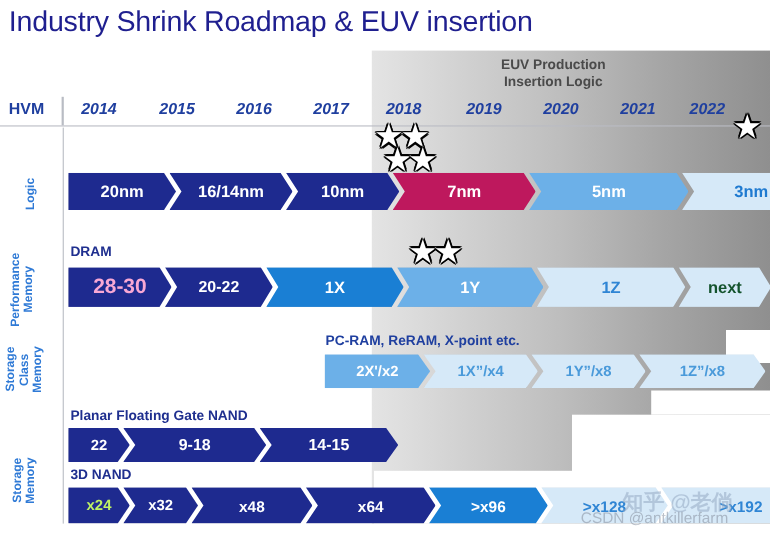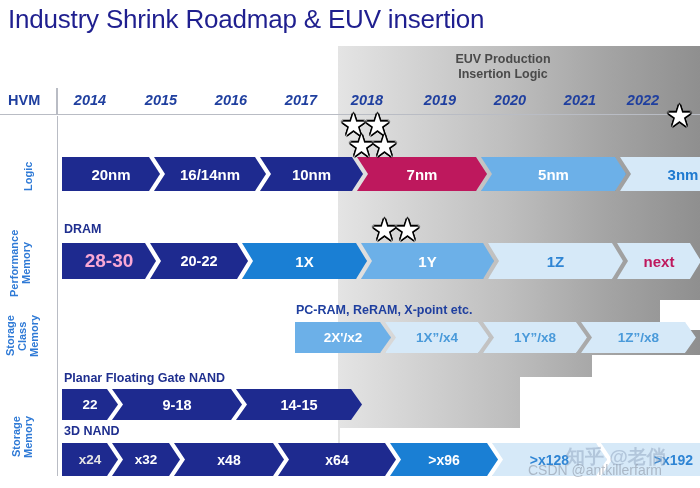--- a/index.html
+++ b/index.html
@@ -178,21 +178,21 @@
   <div class="seg mid" style="left:180px; width:125px; background:#1a7fd4;">
       <span style="color:#ffffff; font-size:15px;">1X</span>
     </div>
   <div class="seg mid" style="left:299px; width:133px; background:#6cb0e8;">
       <span style="color:#ffffff; font-size:15px;">1Y</span>
     </div>
   <div class="seg mid" style="left:426px; width:135px; background:#d6e9f8;">
       <span style="color:#2f85d4; font-size:15px;">1Z</span>
     </div>
   <div class="seg last" style="left:555px; width:84px;  background:#d6e9f8;">
-      <span style="color:#be185d; font-size:15px;">next</span>
+      <span style="color:#14532d; font-size:15px;">next</span>
     </div>
 </div>
 
 <div class="caption scm" style="left:296px; top:303px;">PC-RAM, ReRAM, X-point etc.</div>
 <div class="track" id="track-scm" style="left:295px; top:322px; width:401px; height:31px;">
   <div class="seg first" style="left:0px;   width:96px;  background:#6cb0e8;">
       <span style="color:#ffffff; font-size:13.5px;">2X'/x2</span>
     </div>
   <div class="seg mid" style="left:90px;  width:104px; background:#d6e9f8;">
       <span style="color:#4a9ada; font-size:13.5px;">1X”/x4</span>
@@ -214,21 +214,21 @@
       <span style="color:#ffffff; font-size:14.5px;">9-18</span>
     </div>
   <div class="seg last" style="left:174px; width:126px; background:#1e2a8f;">
       <span style="color:#ffffff; font-size:14.5px;">14-15</span>
     </div>
 </div>
 
 <div class="caption" style="left:64px; top:424px;">3D NAND</div>
 <div class="track" id="track-3dnand" style="left:62px; top:443px; width:634px; height:33px;">
   <div class="seg first" style="left:0px;   width:56px;  background:#1e2a8f;">
-      <span style="color:#e5e5e5; font-size:13.5px;">x24</span>
+      <span style="color:#bef264; font-size:13.5px;">x24</span>
     </div>
   <div class="seg mid" style="left:50px;  width:68px;  background:#1e2a8f;">
       <span style="color:#ffffff; font-size:13.5px;">x32</span>
     </div>
   <div class="seg mid" style="left:112px; width:110px; background:#1e2a8f;">
       <span style="color:#ffffff; font-size:14px;">x48</span>
     </div>
   <div class="seg mid" style="left:216px; width:118px; background:#1e2a8f;">
       <span style="color:#ffffff; font-size:14px;">x64</span>
     </div>

